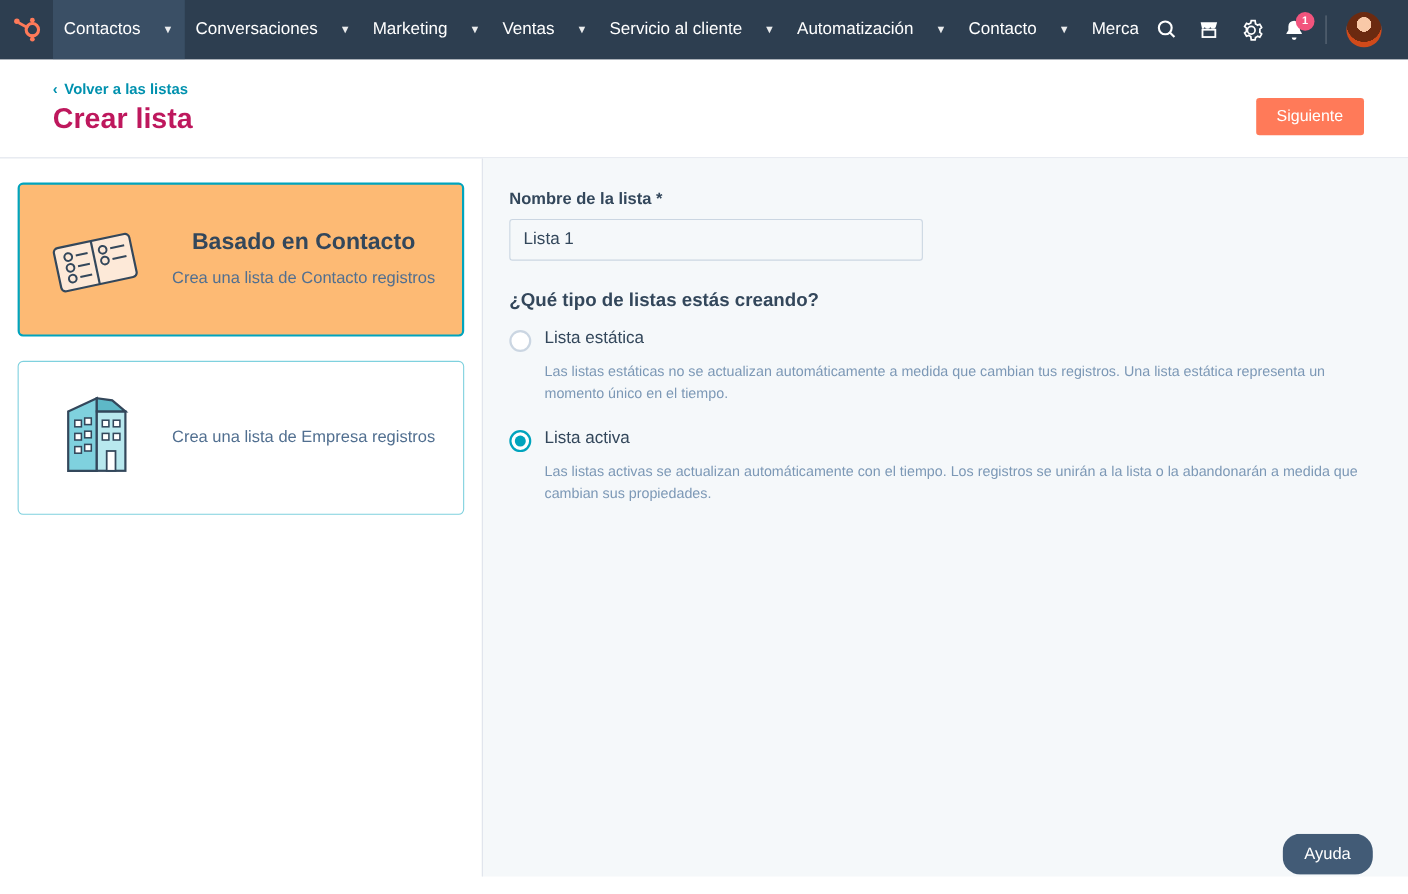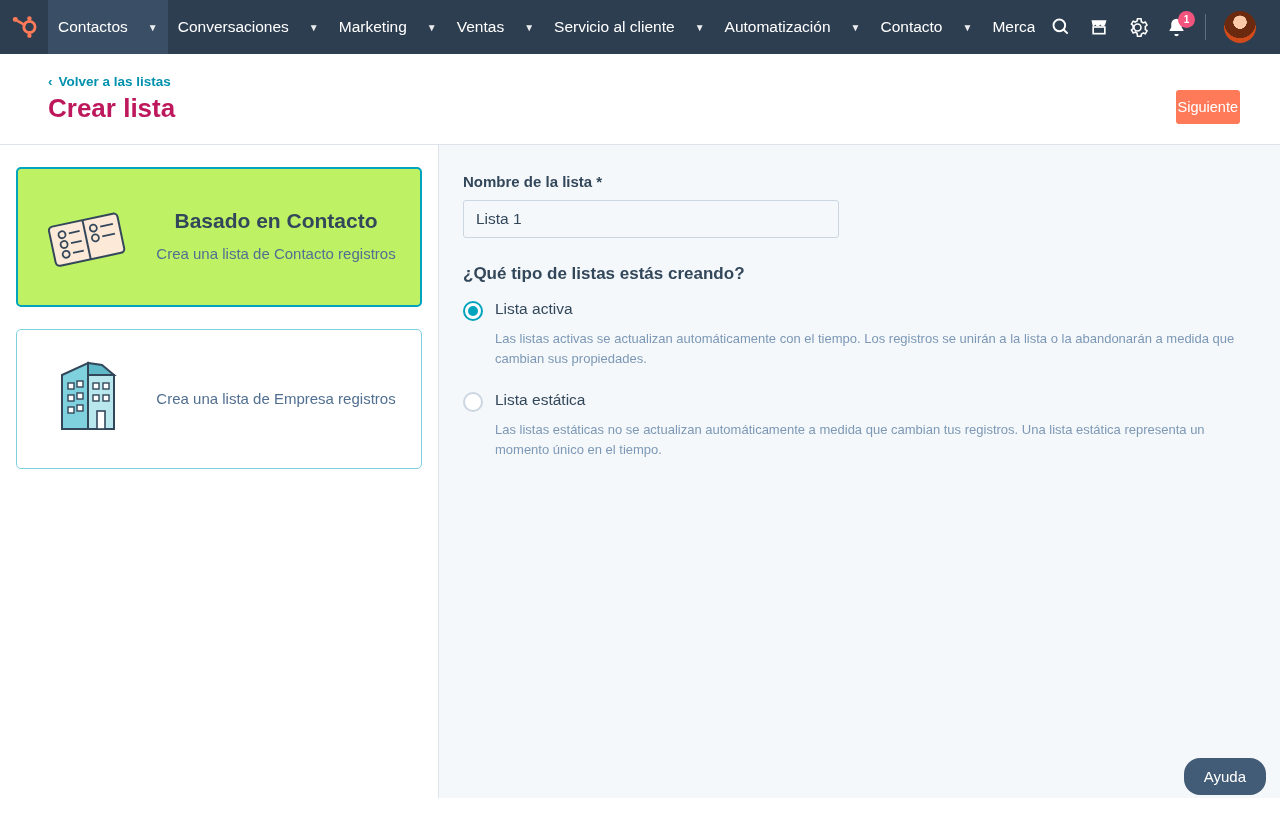--- a/index.html
+++ b/index.html
@@ -14,47 +14,47 @@
 .nav-right { display: flex; align-items: center; gap: 18px; padding: 0 16px; }
 .nav-icon { color: #fff; cursor: pointer; display: flex; align-items: center; justify-content: center; }
 .divider { width: 1px; height: 26px; background: rgba(255,255,255,0.25); }
 .bell-wrap { position: relative; }
 .badge { position: absolute; top: -6px; right: -8px; background: #f2547d; color: #fff; border-radius: 9px; min-width: 17px; height: 17px; font-size: 10px; font-weight: 700; display: flex; align-items: center; justify-content: center; padding: 0 3px; }
 .avatar { width: 32px; height: 32px; border-radius: 50%; background: radial-gradient(circle at 50% 35%, #f9c9a8 25%, #6b2a10 26% 60%, #d04a1a 61%); cursor: pointer; }
 
 .header { padding: 18px 40px 20px 48px; display: flex; justify-content: space-between; align-items: flex-end; border-bottom: 1px solid #dfe3eb; }
 .back-link { color: #0091ae; font-size: 13.5px; font-weight: 600; cursor: pointer; display: inline-flex; align-items: center; gap: 6px; margin-bottom: 4px; }
 .page-title { font-size: 26px; font-weight: 600; color: #be185d; text-align: center; }
-.btn-primary { background: #ff7a59; color: #fff; border: none; padding: 9px 2px; border-radius: 3px; font-size: 14.5px; font-weight: 500; cursor: pointer; }
+.btn-primary { background: #ff7a59; color: #fff; border: none; padding: 9px 19px; border-radius: 3px; font-size: 14.5px; font-weight: 500; cursor: pointer; }
 
 .main { display: flex; min-height: calc(813px - 54px - 106px); }
 .left-col { width: 438px; padding: 22px 16px 22px 16px; }
 .right-col { flex: 1; border-left: 1px solid #dfe3eb; background: #f5f8fa; padding: 28px 24px; }
 
 .card { border: 1px solid #7fd1de; border-radius: 5px; padding: 24px 20px; display: flex; gap: 18px; align-items: center; cursor: pointer; margin-bottom: 22px; }
-.card.selected { border: 2px solid #00a4bd; background: #bef264; padding: 23px 19px; }
+.card.selected { border: 2px solid #00a4bd; background: #fdba74; padding: 23px 19px; }
 .card-icon { width: 96px; height: 90px; flex-shrink: 0; display: flex; align-items: center; justify-content: center; }
 .card-body { flex: 1; text-align: center; }
 .card-title { font-size: 21px; font-weight: 600; color: #33475b; margin-bottom: 10px; }
 .card-desc { font-size: 15px; color: #516f90; line-height: 1.45; }
 
 .form-label { font-size: 15px; font-weight: 600; color: #33475b; margin-bottom: 10px; display: block; }
 .text-input { width: 376px; max-width: 100%; padding: 9px 12px; font-size: 15.5px; border: 1px solid #cbd6e2; border-radius: 3px; background: #f5f8fa; color: #33475b; }
 .section-h { font-size: 17px; font-weight: 600; color: #33475b; margin: 26px 0 16px; }
 
 .radio-row { display: flex; gap: 12px; margin-bottom: 8px; }
 .radio { width: 20px; height: 20px; border-radius: 50%; border: 2px solid #cbd6e2; flex-shrink: 0; margin-top: 1px; cursor: pointer; position: relative; background:#fff;}
 .radio.checked { border-color: #00a4bd; }
 .radio.checked::after { content: ""; position: absolute; inset: 3px; border-radius: 50%; background: #00a4bd; }
 .radio-body { flex: 1; }
 .radio-label { font-size: 15.5px; color: #33475b; cursor: pointer; }
 .radio-desc { font-size: 13px; color: #7c98b6; line-height: 1.55; margin-top: 4px; padding-right: 4px;}
 .radio-group-item { margin-bottom: 22px; }
 
-.help-btn { position: fixed; bottom: 18px; right: 14px; background: #4a6fa1; background: #516f90; background:#425b76; color: #fff; padding: 10px 20px; border-radius: 16px; font-size: 15px; font-weight:500; cursor: pointer; }
+.help-btn { position: fixed; bottom: 18px; right: 32px; background: #4a6fa1; background: #516f90; background:#425b76; color: #fff; padding: 10px 20px; border-radius: 16px; font-size: 15px; font-weight:500; cursor: pointer; }
 .help-btn { background:#425b76; }
 </style>
 </head>
 <body>
 
 <nav class="navbar">
   <div class="logo">
     <svg width="26" height="26" viewBox="0 0 24 24" fill="currentColor">
         <circle cx="17" cy="12" r="5.2" fill="none" stroke="currentColor" stroke-width="2.6"></circle>
         <circle cx="17" cy="4" r="2"></circle>
@@ -196,33 +196,33 @@
   </div>
 
   <div class="right-col">
     <label class="form-label">Nombre de la lista *</label>
     <input class="text-input" value="Lista 1" style="">
 
     <div class="section-h">¿Qué tipo de listas estás creando?</div>
 
     <div class="radio-group-item">
       <div class="radio-row">
+        <div class="radio"></div>
+        <div class="radio-body">
+          <div class="radio-label">Lista estática</div>
+        </div>
+      </div>
+      <div class="radio-desc" style="margin-left:32px">Las listas estáticas no se actualizan automáticamente a medida que cambian tus registros. Una lista estática representa un momento único en el tiempo.</div>
+    </div>
+
+    <div class="radio-group-item">
+      <div class="radio-row">
         <div class="radio checked"></div>
         <div class="radio-body">
           <div class="radio-label">Lista activa</div>
         </div>
       </div>
       <div class="radio-desc" style="margin-left:32px">Las listas activas se actualizan automáticamente con el tiempo. Los registros se unirán a la lista o la abandonarán a medida que cambian sus propiedades.</div>
     </div>
-
-    <div class="radio-group-item">
-      <div class="radio-row">
-        <div class="radio"></div>
-        <div class="radio-body">
-          <div class="radio-label">Lista estática</div>
-        </div>
-      </div>
-      <div class="radio-desc" style="margin-left:32px">Las listas estáticas no se actualizan automáticamente a medida que cambian tus registros. Una lista estática representa un momento único en el tiempo.</div>
-    </div>
   </div>
 </div>
 
 <div class="help-btn">Ayuda</div>
 
 </body></html>

